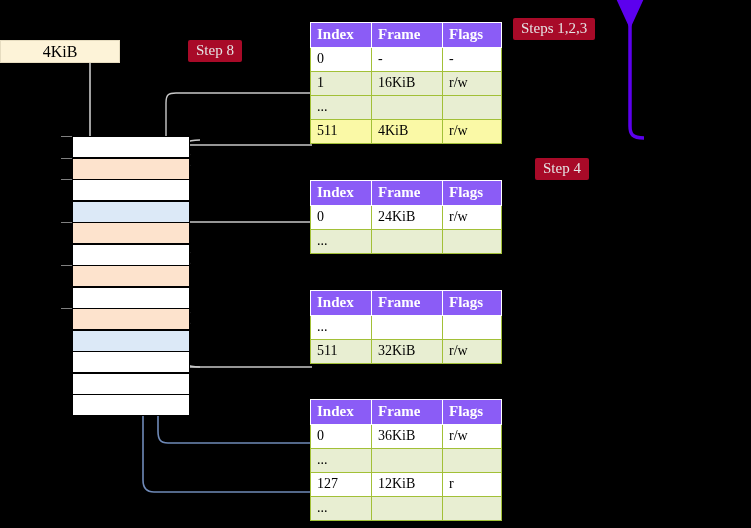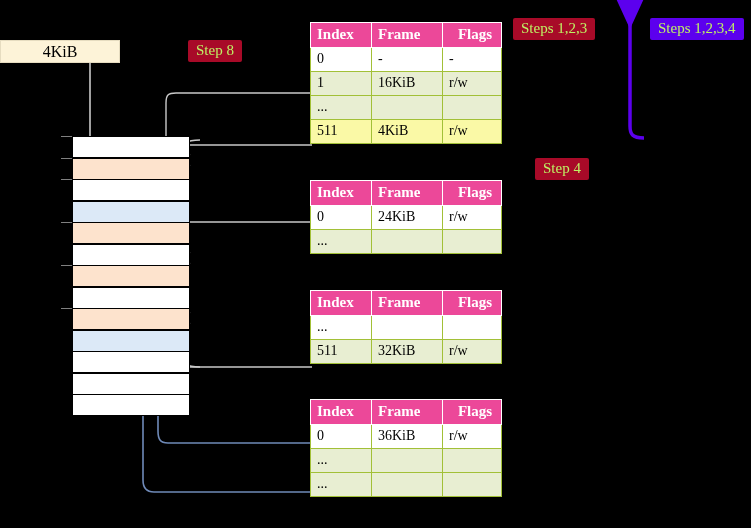--- a/index.html
+++ b/index.html
@@ -4,21 +4,21 @@
 <style>
   html,body{margin:0;padding:0;background:#000;}
   body{width:751px;height:528px;position:relative;overflow:hidden;
        font-family:"Liberation Serif", serif;}
 
   .canvas{position:absolute;left:0;top:0;width:751px;height:528px;}
 
   
   .steplabel{
     position:absolute;
-    color:#bef264;
+    color:#e5e5e5;
     font-family:"Liberation Serif", serif;
     font-size:15px;
     line-height:19px;
     padding:1px 8px 2px 8px;
     white-space:nowrap;
     border-radius:2px;
   }
   .steplabel.red{background:#a80a28;}
   .steplabel.purple{background:#5c00ee;}
 
@@ -35,21 +35,21 @@
 
   
   .ptable{
     position:absolute;
     border-collapse:collapse;
     background:#ffffff;
     font-size:14px;
     border:1px solid #8aa02a;
   }
   .ptable th{
-    background:#ec4899;
+    background:#8b5cf6;
     color:#ffffff;
     font-weight:bold;
     text-align:left;
     padding:3px 0 4px 6px;
     border:1px solid #ffffff;
     font-size:15px;
   }
   .ptable td{
     border:1px solid #a2c037;
     padding:3px 6px 4px 6px;
@@ -57,21 +57,21 @@
     height:14px;
     vertical-align:top;
   }
   .ptable tr.alt td{background:#e8eed2;}
   .ptable tr.hl td{background:#faf9a6;}
   .ptable td.c-index{width:48px;}
   .ptable td.c-frame{width:58px;}
   .ptable td.c-flags{width:46px;}
   .ptable th.c-index{width:48px;}
   .ptable th.c-frame{width:58px;}
-  .ptable th.c-flags{width:46px;text-align:center;}
+  .ptable th.c-flags{width:46px;}
 
   
   .memcol{position:absolute;}
   .memrow{
     position:absolute;
     left:0;
     width:118px;
     height:22px;
     border:1px solid #000000;
     box-sizing:border-box;
@@ -159,23 +159,20 @@
   </div>
 
   <div class="steplabel red" style="left:188px;top:40px;">
     <span>Step 8</span>
   </div>
 
   <div class="steplabel red" style="left:513px;top:18px;">
     <span>Steps 1,2,3</span>
   </div>
 
-  <div class="steplabel purple" style="left:650px;top:18px;">
-    <span>Steps 1,2,3,4</span>
-  </div>
 
   <div class="steplabel red" style="left:535px;top:158px;">
     <span>Step 4</span>
   </div>
 
   <div class="memcol" id="memcol" style="left:72px;top:136px;width:118px;height:280px;">
       <div class="memrow" style="top: 0px;"></div>
       <div class="memtick" style="top: 0px;"></div>
       <div class="memrow orange" style="top: 21.5px;"></div>
       <div class="memtick" style="top: 21.5px;"></div>
@@ -281,20 +278,25 @@
         <tr>
           <td class="c-index">0</td>
           <td class="c-frame">36KiB</td>
           <td class="c-flags">r/w</td>
         </tr>
         <tr class="alt">
           <td class="c-index">...</td>
           <td class="c-frame"></td>
           <td class="c-flags"></td>
         </tr>
+        <tr>
+          <td class="c-index">127</td>
+          <td class="c-frame">12KiB</td>
+          <td class="c-flags">r</td>
+        </tr>
         <tr class="alt">
           <td class="c-index">...</td>
           <td class="c-frame"></td>
           <td class="c-flags"></td>
         </tr>
       </tbody>
     </table>
 
 </div>
 

